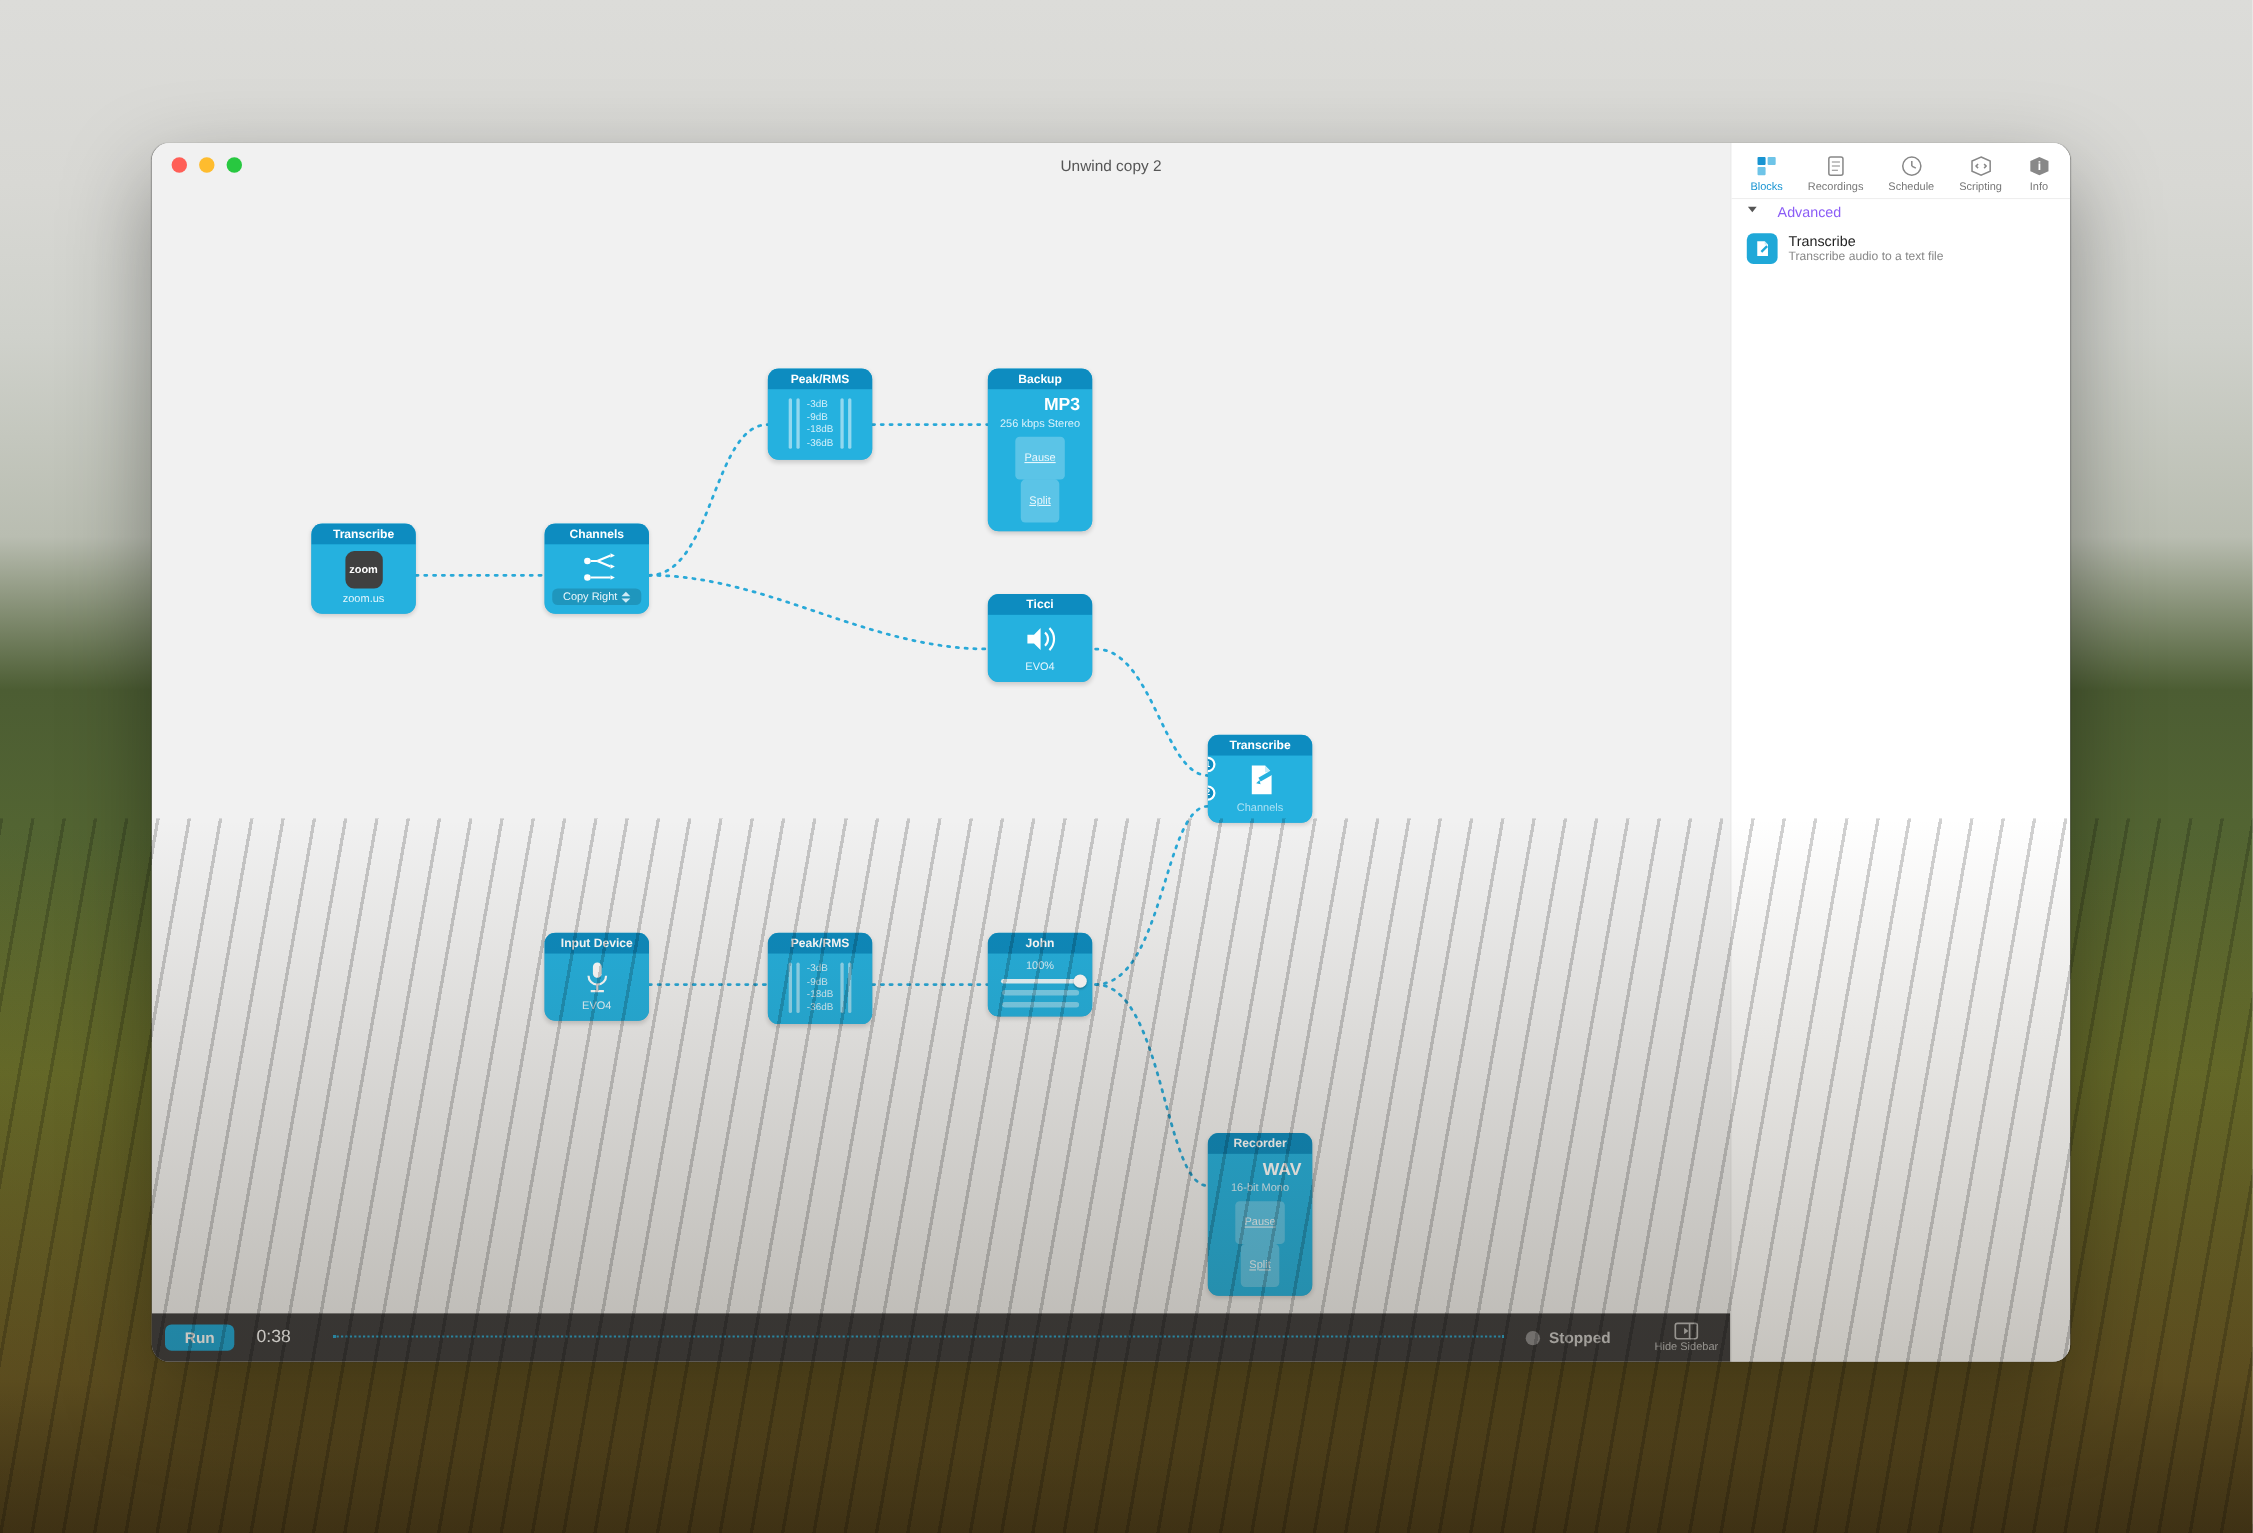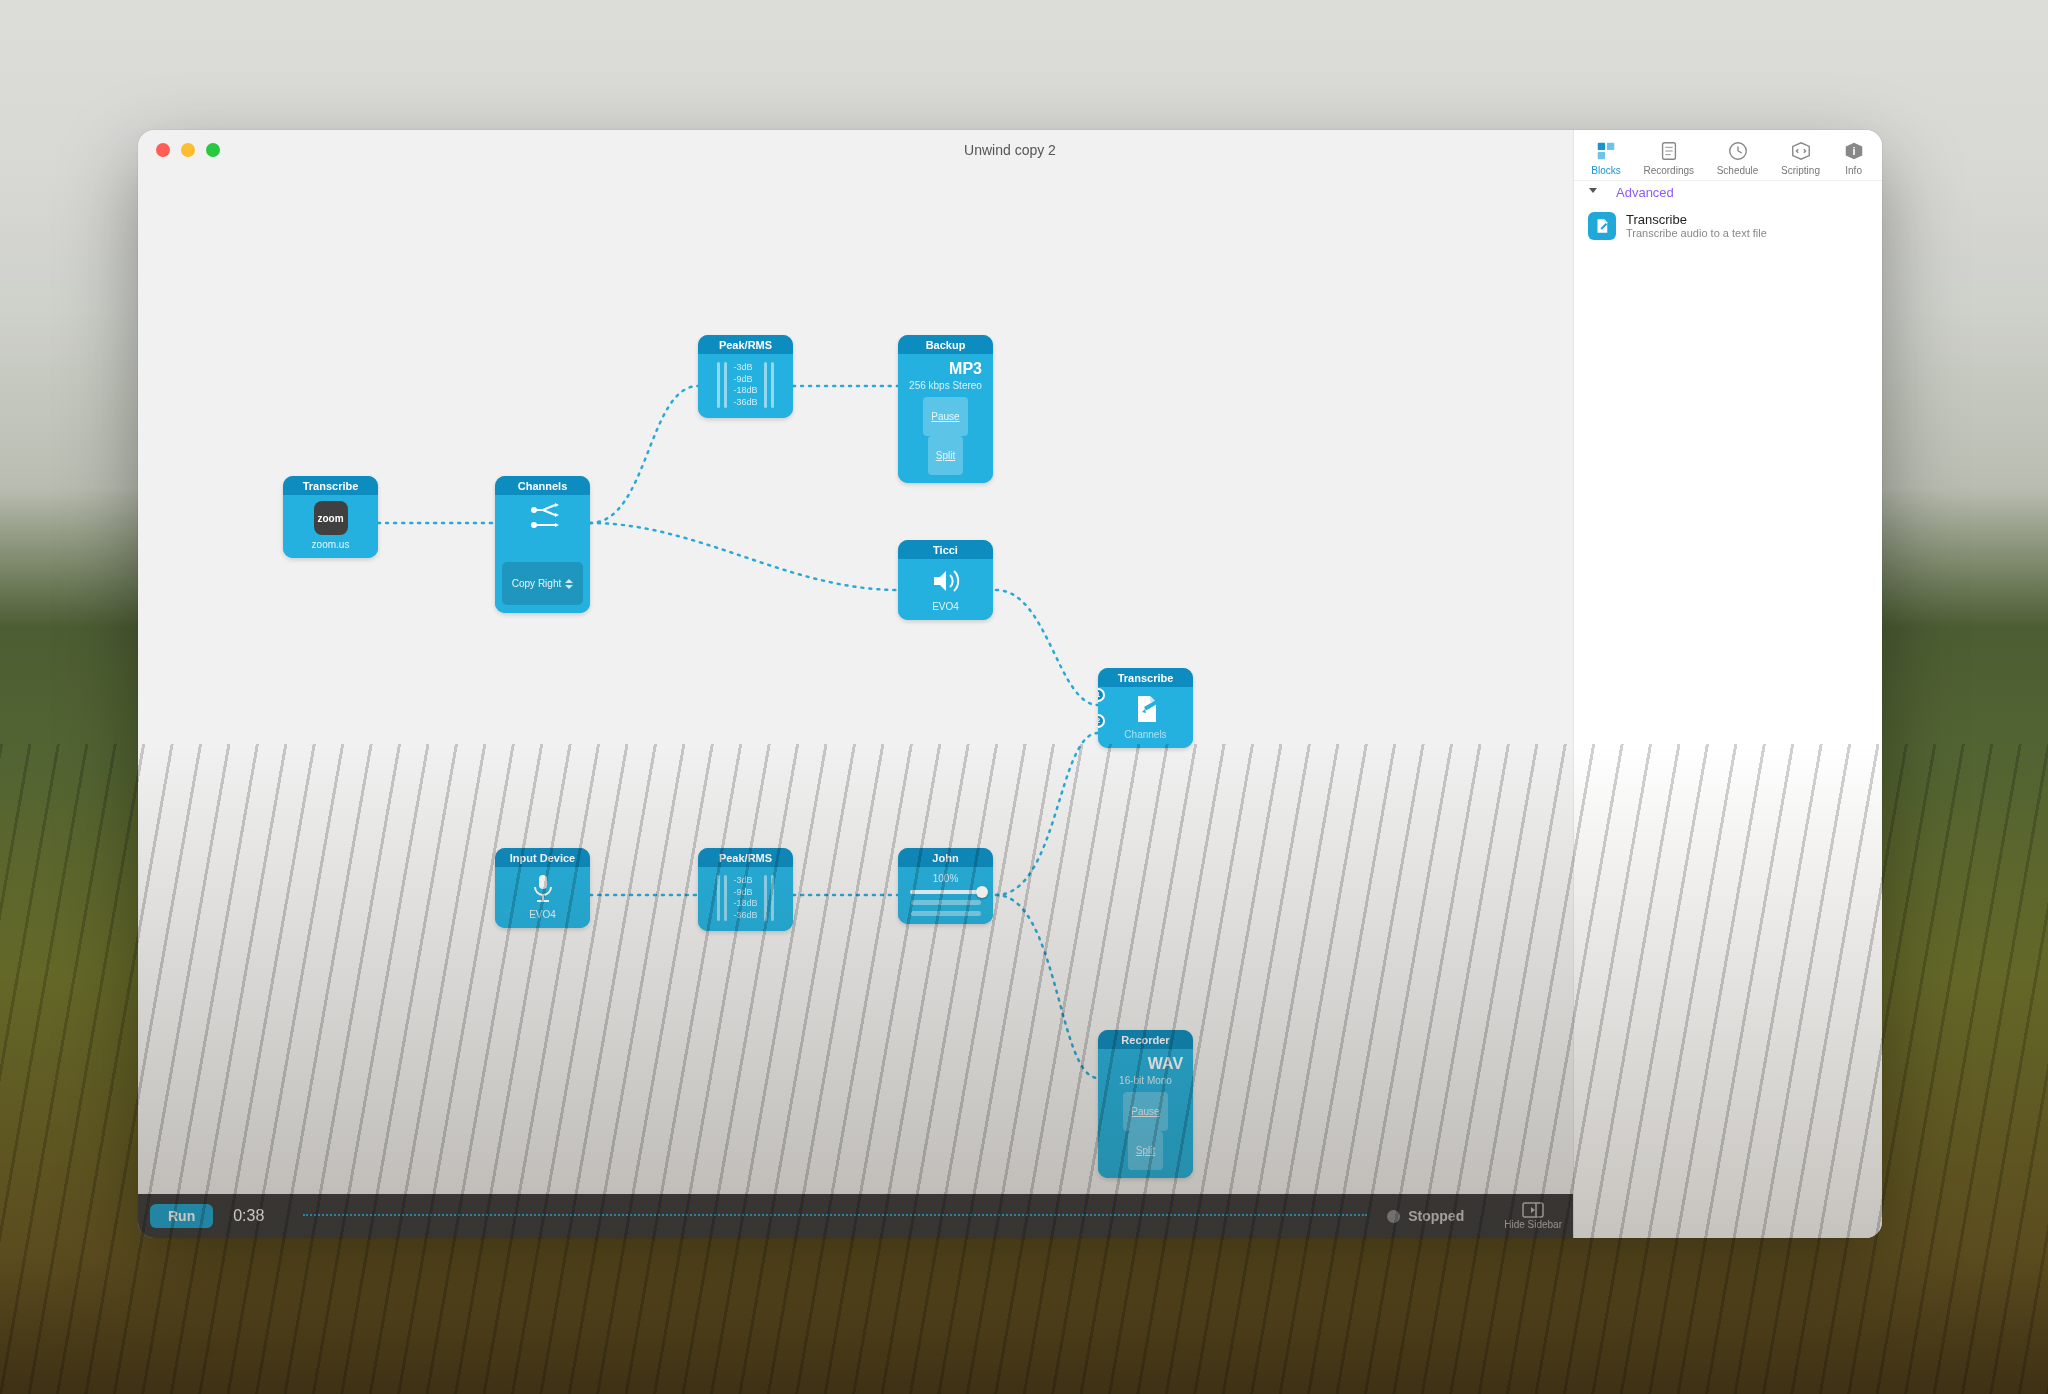--- a/index.html
+++ b/index.html
@@ -144,27 +144,26 @@
     color: #e9f7fd;
     padding: 14px 8px;
     border-radius: 4px;
     font-size: 10px;
     margin: 0 2px;
     text-decoration: underline;
   }
   .select-pill {
     background: rgba(0,0,0,0.15);
     border-radius: 5px;
-    padding: 16px 10px;
+    padding: 2px 10px;
     font-size: 10px;
     display: inline-flex;
     align-items: flex-end;
     gap: 4px;
     color: #eaf7fc;
-    margin-top: 27px;
   }
   .dblevel {
     font-size: 9px;
     color: #d2effa;
     line-height: 11px;
   }
   .meter-row {
     display:flex;
     align-items:center;
     justify-content:center;

